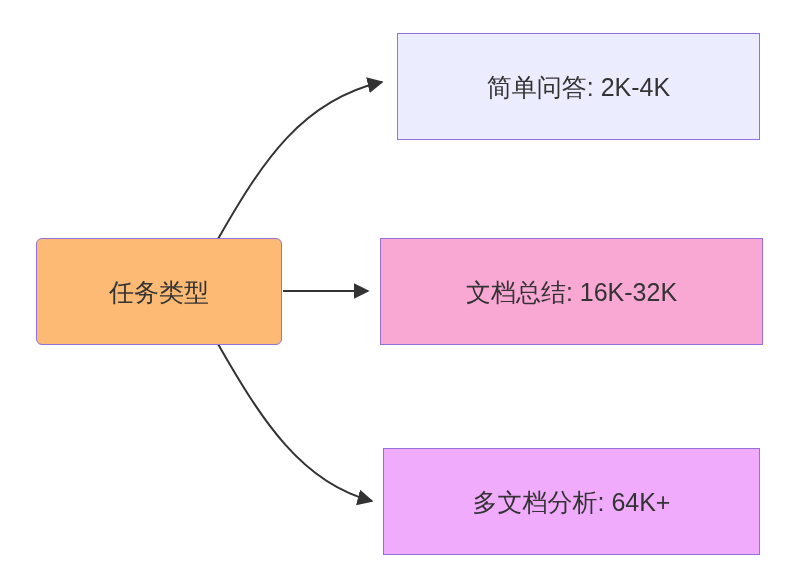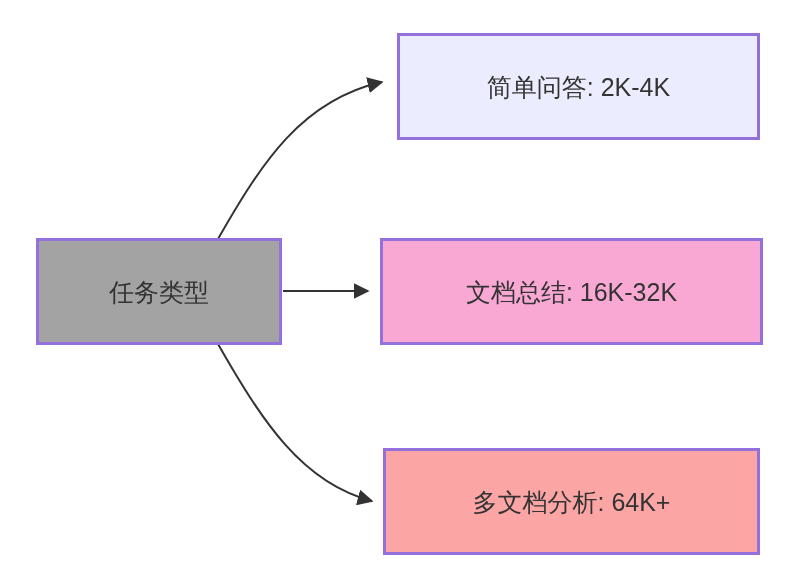--- a/index.html
+++ b/index.html
@@ -22,21 +22,21 @@
     width: 787px;
     height: 572px;
     pointer-events: none;
   }
   .node {
     position: absolute;
     display: flex;
     align-items: center;
     justify-content: center;
     box-sizing: border-box;
-    border: 3px solid #f97316;
+    border: 1px solid #f97316;
     background: #ECECFF;
     color: #333333;
     font-size: 25px;
     line-height: 1.2;
     text-align: center;
     white-space: nowrap;
   }
   .node-root   { left: 36px;  top: 238px; width: 246px; height: 107px; }
   .node-top    { left: 397px; top: 33px;  width: 363px; height: 107px; }
   .node-middle { left: 380px; top: 238px; width: 383px; height: 107px; }
@@ -56,29 +56,29 @@
     <defs>
       <marker id="arrowhead" viewBox="0 0 10 10" refX="9" refY="5" markerWidth="8" markerHeight="8" orient="auto-start-reverse">
         <path d="M 0 0 L 10 5 L 0 10 z" fill="#333333"></path>
       </marker>
     </defs>
     <path class="edge" d="M 218 239 C 262 162, 302 100, 382 82" marker-end="url(#arrowhead)" style="stroke: rgb(51, 51, 51);"></path>
     <path class="edge" d="M 283 291 L 368 291" marker-end="url(#arrowhead)" style="stroke: rgb(51, 51, 51);"></path>
     <path class="edge" d="M 218 344 C 262 421, 302 483, 372 501" marker-end="url(#arrowhead)" style="stroke: rgb(51, 51, 51);"></path>
   </svg>
 
-  <div class="node node-root" style="background: #a3a3a3; border-color: rgb(147, 112, 219); color: rgb(51, 51, 51);">
+  <div class="node node-root" style="background: #fdba74; border-color: rgb(147, 112, 219); color: rgb(51, 51, 51); border-radius: 6px;">
     <span>任务类型</span>
   </div>
 
   <div class="node node-top" style="background: rgb(236, 236, 255); border-color: rgb(147, 112, 219); color: rgb(51, 51, 51);">
     <span>简单问答: 2K-4K</span>
   </div>
 
   <div class="node node-middle" style="background: #f9a8d4; border-color: rgb(147, 112, 219); color: rgb(51, 51, 51);">
     <span>文档总结: 16K-32K</span>
   </div>
 
-  <div class="node node-bottom" style="background: #fca5a5; border-color: rgb(147, 112, 219); color: rgb(51, 51, 51);">
+  <div class="node node-bottom" style="background: #f0abfc; border-color: rgb(147, 112, 219); color: rgb(51, 51, 51);">
     <span>多文档分析: 64K+</span>
   </div>
 
 </div>
 
 </body></html>

